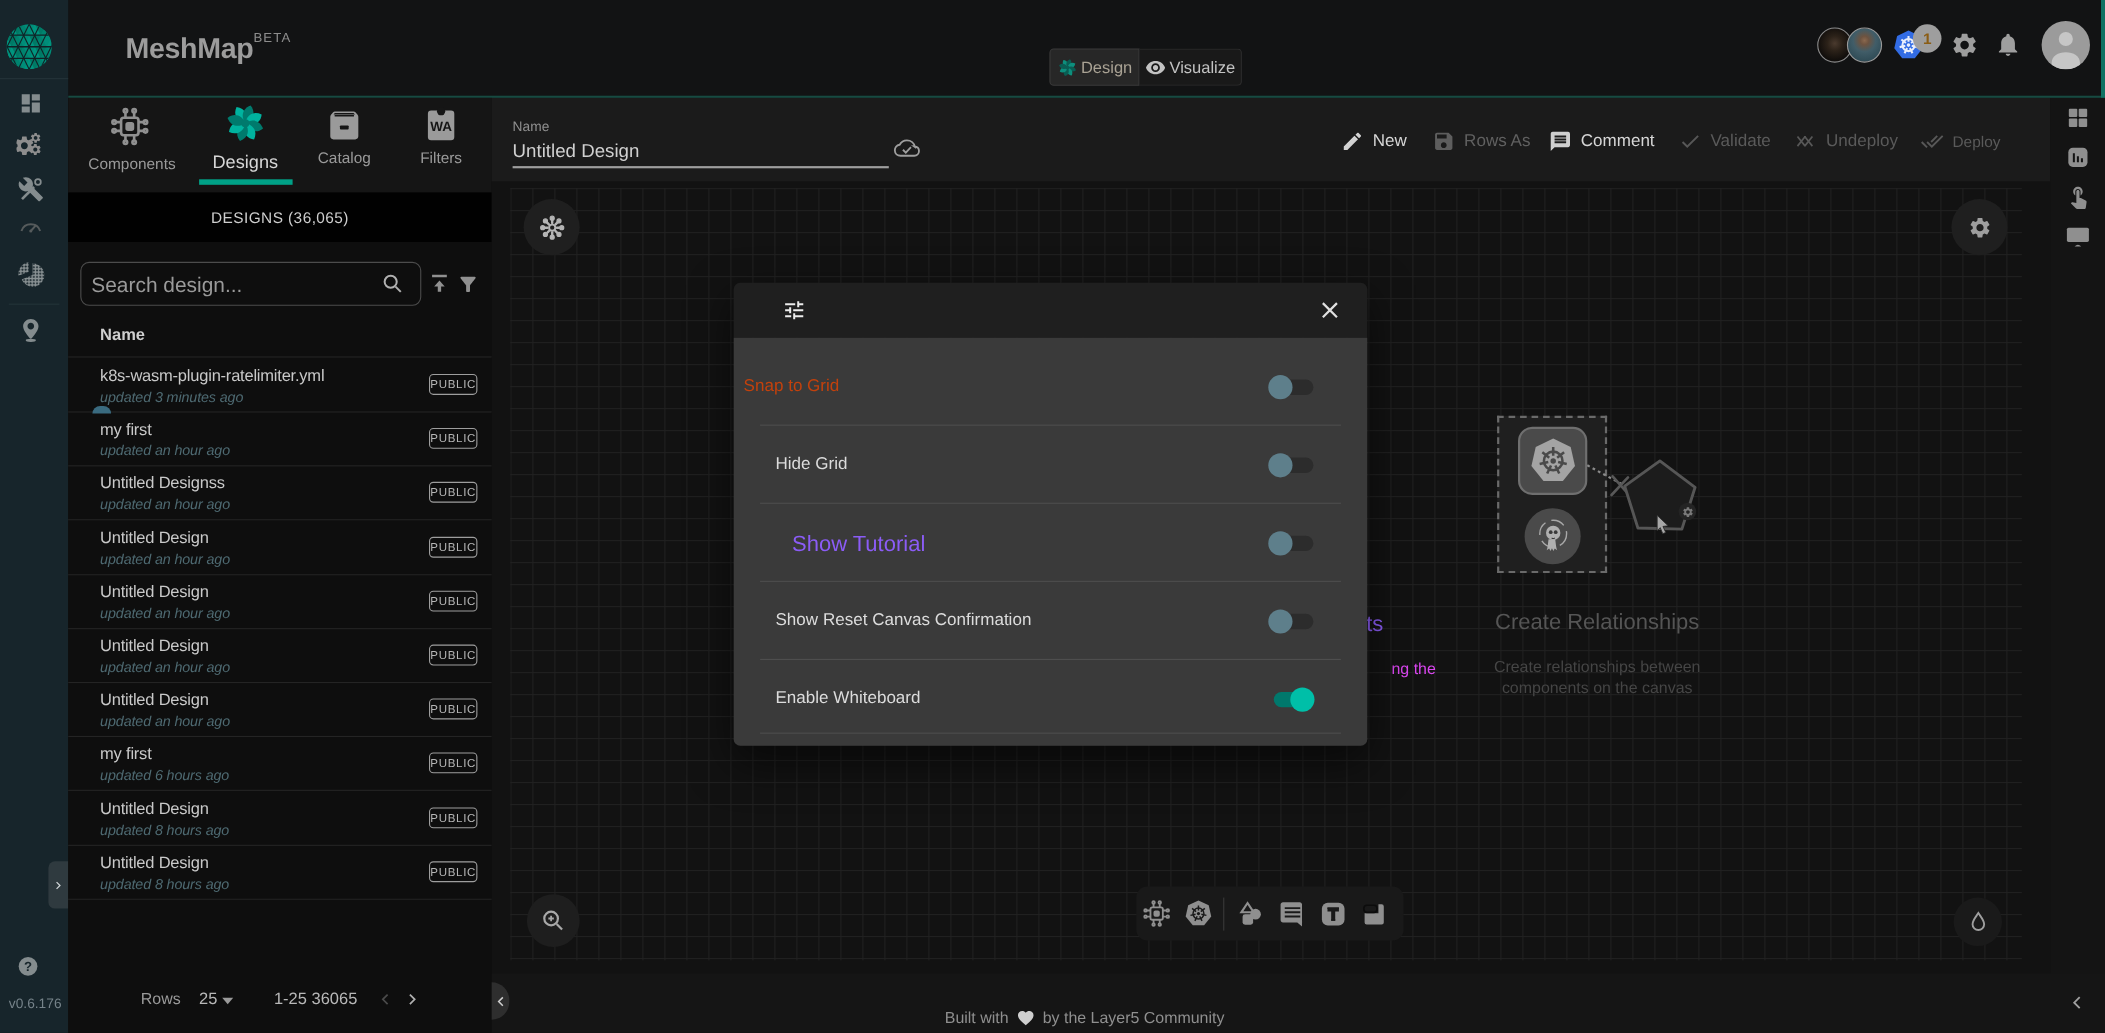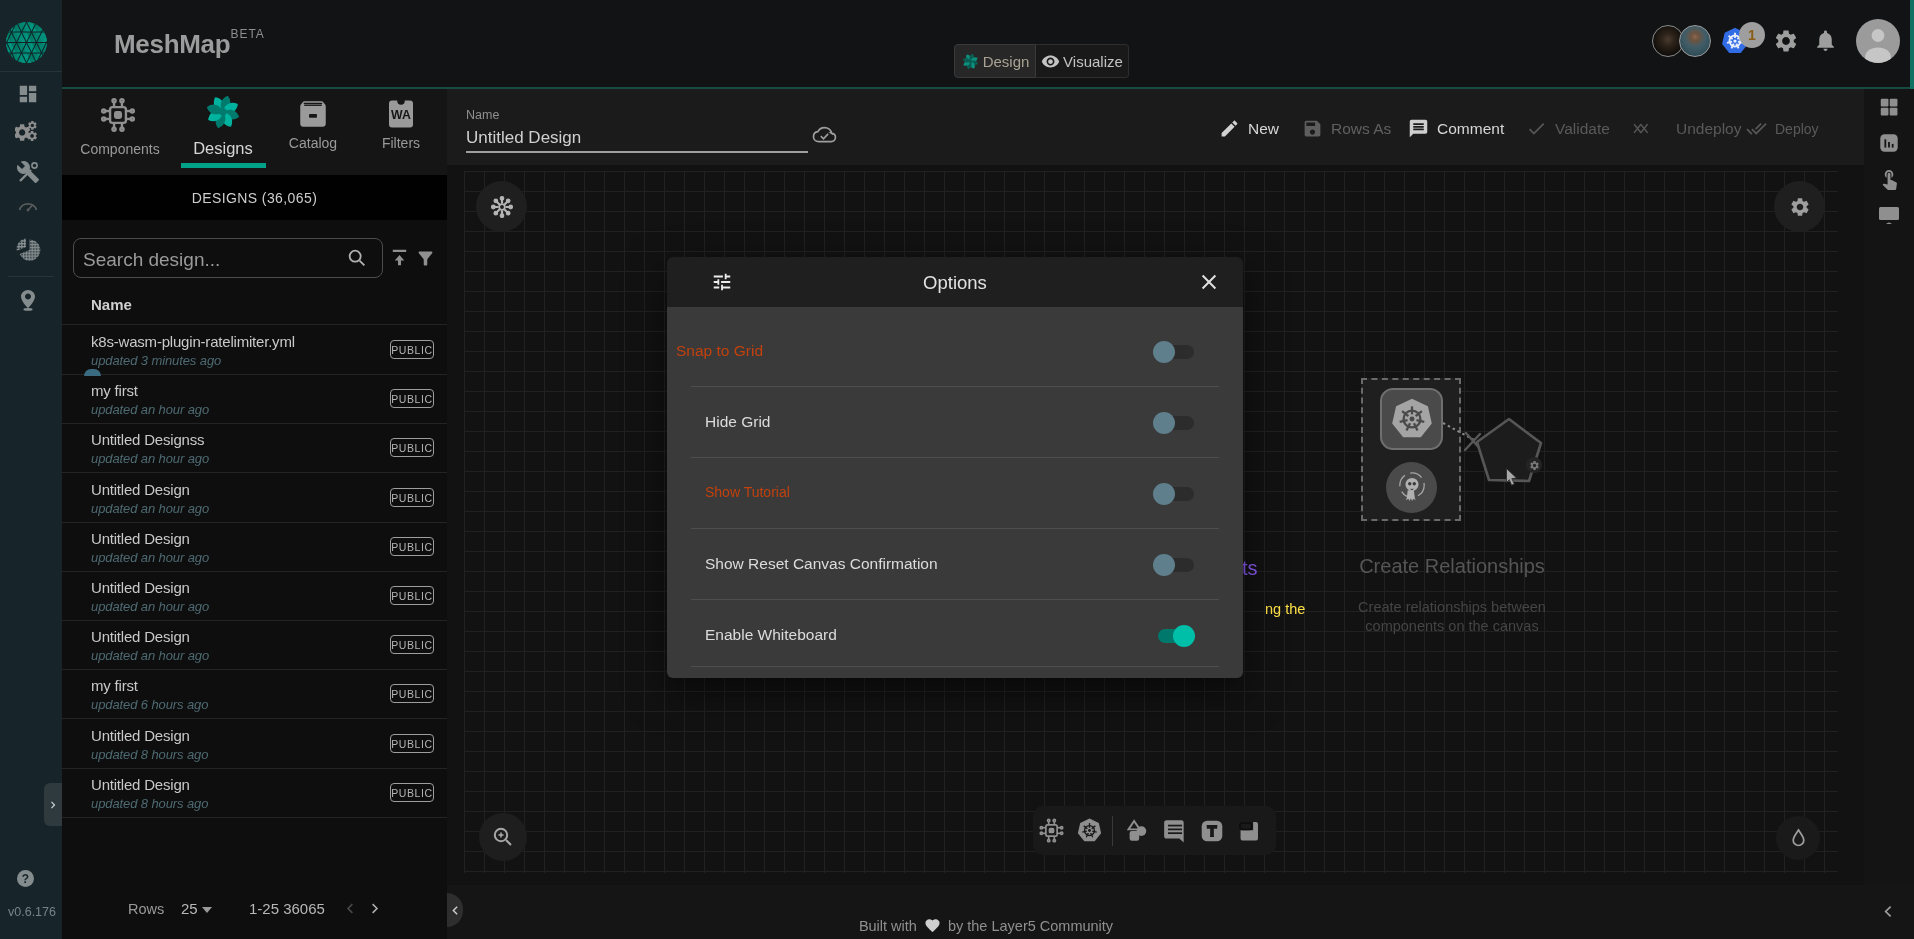--- a/index.html
+++ b/index.html
@@ -383,21 +383,21 @@
       <path d="M20 2H4c-1.1 0-1.99.9-1.99 2L2 22l4-4h14c1.1 0 2-.9 2-2V4c0-1.1-.9-2-2-2zm-2 12H6v-2h12v2zm0-3H6V9h12v2zm0-3H6V6h12v2z"></path>
     </svg>
   <span style="font-size:15.5px;color:#d6d6d6">Comment</span>
 </div>
 <div class="abs flexc" style="left:1526px;top:118px;gap:8px">
   <svg width="21" height="21" viewBox="0 0 24 24" fill="#575757">
       <path d="M9 16.17L4.83 12l-1.42 1.41L9 19 21 7l-1.41-1.41z"></path>
     </svg>
   <span style="font-size:15.5px;color:#5a5a5a">Validate</span>
 </div>
-<div class="abs flexc" style="left:1631px;top:118px;gap:24px">
+<div class="abs flexc" style="left:1631px;top:118px;gap:8px">
   <svg width="21" height="21" viewBox="0 0 24 24" fill="none" stroke="#575757" stroke-width="1.8">
       <path d="M3.5 7l8 10M11.5 7l-8 10M11 7l8 10M19 7l-8 10"></path>
     </svg>
   <span style="font-size:15.5px;color:#5a5a5a">Undeploy</span>
 </div>
 <div class="abs flexc" style="left:1746px;top:118px;gap:8px">
   <svg width="21" height="21" viewBox="0 0 24 24" fill="#575757">
       <path d="M18 7l-1.41-1.41-6.34 6.34 1.41 1.41L18 7zm4.24-1.41L11.66 16.17 7.48 12l-1.41 1.41L11.66 19l12-12-1.42-1.41zM.41 13.41L6 19l1.41-1.41L1.83 12 .41 13.41z"></path>
     </svg>
   <span style="font-size:14px;color:#5a5a5a">Deploy</span>
@@ -558,21 +558,21 @@
     <svg width="11" height="11" viewBox="0 0 24 24" fill="#7a7a7a">
       <path d="M19.14 12.94c.04-.3.06-.61.06-.94 0-.32-.02-.64-.07-.94l2.03-1.58c.18-.14.23-.41.12-.61l-1.92-3.32c-.12-.22-.37-.29-.59-.22l-2.39.96c-.5-.38-1.03-.7-1.62-.94l-.36-2.54c-.04-.24-.24-.41-.48-.41h-3.84c-.24 0-.43.17-.47.41l-.36 2.54c-.59.24-1.13.57-1.62.94l-2.39-.96c-.22-.08-.47 0-.59.22L2.74 8.87c-.12.21-.08.47.12.61l2.03 1.58c-.05.3-.09.63-.09.94s.02.64.07.94l-2.03 1.58c-.18.14-.23.41-.12.61l1.92 3.32c.12.22.37.29.59.22l2.39-.96c.5.38 1.03.7 1.62.94l.36 2.54c.05.24.24.41.48.41h3.84c.24 0 .44-.17.47-.41l.36-2.54c.59-.24 1.13-.56 1.62-.94l2.39.96c.22.08.47 0 .59-.22l1.92-3.32c.12-.22.07-.47-.12-.61l-2.01-1.58zM12 15.6c-1.98 0-3.6-1.62-3.6-3.6s1.62-3.6 3.6-3.6 3.6 1.62 3.6 3.6-1.62 3.6-3.6 3.6z"></path>
     </svg>
   </div>
 <svg class="abs" width="16" height="19" viewBox="0 0 16 19" style="left:1505px;top:468px">
     <path d="M1.5 0.5 L11.5 10 L6.8 10.6 L9.3 16 L6.6 17.2 L4.3 11.7 L1.5 14.5 Z" fill="#a8a8a8" stroke="#2a2a2a" stroke-width="0.8"></path>
   </svg>
 <div class="abs" style="left:1312px;top:555px;width:280px;text-align:center;font-size:20px;color:#555555">Create Relationships</div>
 <div class="abs" style="left:1312px;top:598px;width:280px;text-align:center;font-size:14.5px;line-height:19px;color:#454545">Create relationships between<br>components on the canvas</div>
 <div class="abs" style="left:1242px;top:557px;font-size:20px;color:#8b5cf6">ts</div>
-<div class="abs" style="left:1265px;top:601px;font-size:14.5px;color:#fde047">ng the</div>
+<div class="abs" style="left:1265px;top:601px;font-size:14.5px;color:#d946ef">ng the</div>
 
 <div class="abs" style="left:1864px;top:89px;width:50px;height:850px;background:#141414"></div>
 <div class="abs" style="left:1878px;top:96px">
     <svg width="22" height="22" viewBox="0 0 24 24" fill="#8f8f8f">
       <rect x="3" y="3" width="8.4" height="8.4" rx="1"></rect>
       <rect x="12.8" y="3" width="8.4" height="8.4" rx="1"></rect>
       <rect x="3" y="12.8" width="8.4" height="8.4" rx="1"></rect>
       <rect x="12.8" y="12.8" width="8.4" height="8.4" rx="1"></rect>
     </svg>
   </div>
@@ -615,37 +615,36 @@
     </svg>
   </div>
 
 <div class="abs" style="left:667px;top:257px;width:576px;height:421px;border-radius:6px;box-shadow:0 14px 40px rgba(0,0,0,.55);z-index:50">
   <div class="abs" style="left:0;top:0;width:576px;height:50px;background:#1f1f1f;border-radius:6px 6px 0 0">
     <div class="abs" style="left:44px;top:14px">
         <svg width="22" height="22" viewBox="0 0 24 24" fill="#ececec">
           <path d="M3 17v2h6v-2H3zM3 5v2h10V5H3zm10 16v-2h8v-2h-8v-2h-2v6h2zM7 9v2H3v2h4v2h2V9H7zm14 4v-2H11v2h10zm-6-4h2V7h4V5h-4V3h-2v6z"></path>
         </svg>
       </div>
-    <div class="abs" style="left:0;top:15px;width:576px;text-align:center;font-size:18.5px;color:#e2e2e2">Options</div>
     <div class="abs" style="left:1532px;top:14px"></div>
     <div class="abs" style="left:531px;top:14px">
         <svg width="22" height="22" viewBox="0 0 24 24" fill="none" stroke="#e0e0e0" stroke-width="2.2">
           <path d="M5 5 L19 19 M19 5 L5 19"></path>
         </svg>
       </div>
   </div>
   <div class="abs" style="left:0;top:50px;width:576px;height:371px;background:#3a3a3a;border-radius:0 0 6px 6px"></div>
 </div>
 <div class="abs" style="left:676px;top:342px;font-size:15.5px;color:#c2410c;z-index:60">Snap to Grid</div>
 <div class="abs" style="left:1158px;top:345px;width:36px;height:14px;border-radius:7px;background:#2c2c2c;z-index:60"></div>
 <div class="abs" style="left:1153px;top:341px;width:22px;height:22px;border-radius:50%;background:#5e7f8b;z-index:61"></div>
 <div class="abs" style="left:705px;top:413px;font-size:15.5px;color:#dcdcdc;z-index:60">Hide Grid</div>
 <div class="abs" style="left:1158px;top:416px;width:36px;height:14px;border-radius:7px;background:#2c2c2c;z-index:60"></div>
 <div class="abs" style="left:1153px;top:412px;width:22px;height:22px;border-radius:50%;background:#5e7f8b;z-index:61"></div>
-<div class="abs" style="left:705px;top:484px;font-size:14px;color:#c2410c;z-index:60">Show Tutorial</div>
+<div class="abs" style="left:720px;top:484px;font-size:20px;color:#8b5cf6;z-index:60">Show Tutorial</div>
 <div class="abs" style="left:1158px;top:487px;width:36px;height:14px;border-radius:7px;background:#2c2c2c;z-index:60"></div>
 <div class="abs" style="left:1153px;top:483px;width:22px;height:22px;border-radius:50%;background:#5e7f8b;z-index:61"></div>
 <div class="abs" style="left:705px;top:555px;font-size:15.5px;color:#dcdcdc;z-index:60">Show Reset Canvas Confirmation</div>
 <div class="abs" style="left:1158px;top:558px;width:36px;height:14px;border-radius:7px;background:#2c2c2c;z-index:60"></div>
 <div class="abs" style="left:1153px;top:554px;width:22px;height:22px;border-radius:50%;background:#5e7f8b;z-index:61"></div>
 <div class="abs" style="left:705px;top:626px;font-size:15.5px;color:#dcdcdc;z-index:60">Enable Whiteboard</div>
 <div class="abs" style="left:1158px;top:629px;width:36px;height:14px;border-radius:7px;background:#00786c;z-index:60"></div>
 <div class="abs" style="left:1173px;top:625px;width:22px;height:22px;border-radius:50%;background:#00bfa8;z-index:61"></div>
 <div class="abs" style="left:691px;top:386px;width:528px;height:1px;background:#4e4e4e;z-index:60"></div>
 <div class="abs" style="left:691px;top:457px;width:528px;height:1px;background:#4e4e4e;z-index:60"></div>

